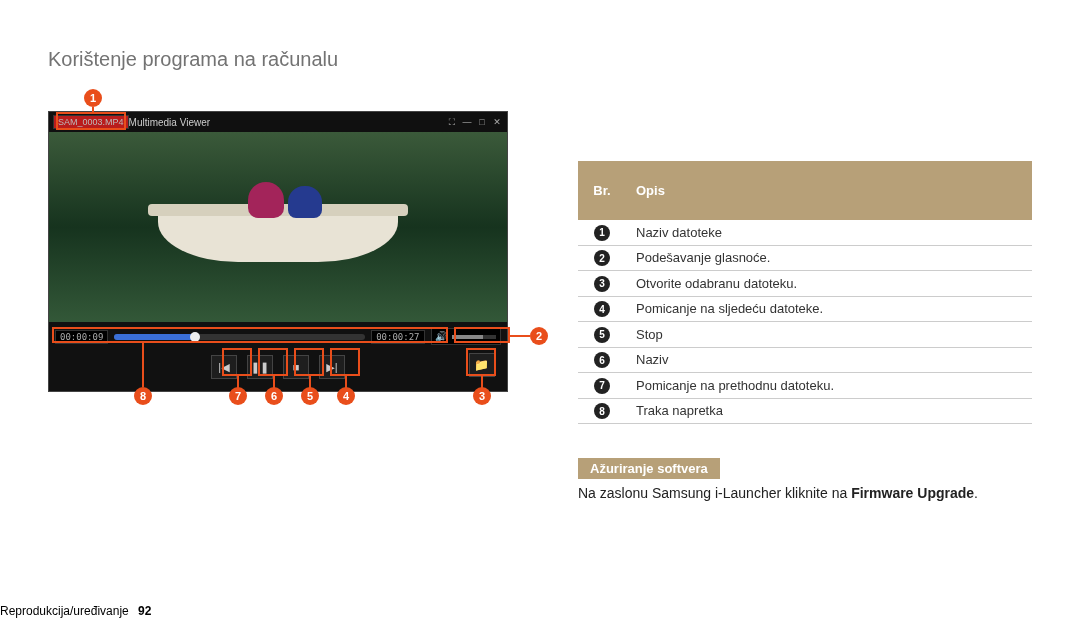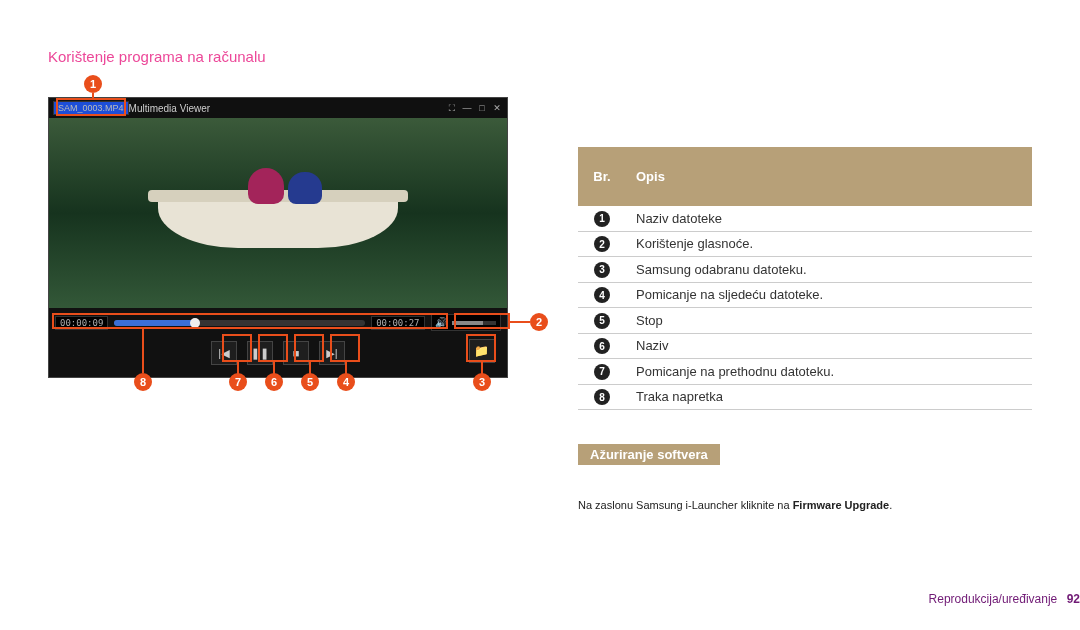--- a/index.html
+++ b/index.html
@@ -9,24 +9,24 @@
     height: 630px;
     background: #fff;
     color: #333;
     position: relative;
     font-size: 13px;
   }
   .page {
     padding: 48px 48px 0 48px;
   }
   .breadcrumb {
-    font-size: 15px;
-    color: #ec4899;
+    font-size: 20px;
+    color: #737373;
     font-weight: 400;
-    margin-bottom: 32px;
+    margin-bottom: 40px;
   }
   .columns {
     display: flex;
     gap: 60px;
   }
   .col-left { flex: 0 0 470px; }
   .col-right { flex: 1; padding-top: 50px; }
 
   .section-title {
     font-size: 14px;
@@ -47,21 +47,21 @@
     height: 20px;
     background: #101010;
     display: flex;
     align-items: center;
     color: #bbb;
     font-size: 10px;
     padding: 0 4px;
     justify-content: space-between;
   }
   .player-file {
-    background: #1d4ed8;
+    background: #b91c1c;
     border: 1px solid #333;
     padding: 1px 4px;
     font-size: 9px;
     color: #bbb;
   }
   .player-title-center { flex:1; text-align:left; color:#ccc; font-size:10px; }
   .player-winctl { display:flex; gap:3px; }
   .player-winctl span {
     width: 12px; height: 12px; display:inline-flex; align-items:center; justify-content:center;
     color:#aaa; font-size:9px;
@@ -152,26 +152,26 @@
   table.desc td.num { text-align:center; }
   .row-badge {
     width:16px; height:16px; border-radius:50%; background:#222; color:#fff;
     font-size:10px; display:inline-flex; align-items:center; justify-content:center; font-weight:700;
   }
 
   .update-heading {
     display:inline-block; background:#b7a078; color:#fff; font-weight:700;
     padding:3px 12px; font-size:13px; margin-top:34px; margin-bottom:6px;
   }
-  .update-text { font-size:11px; color:#222;margin-top:28px; }
+  .update-text { font-size:14px; color:#222; }
   .update-text b { font-weight:700; }
 
   .footer {
-    position:absolute; bottom:24px; left:0; width:100%; text-align:right;
-    font-size:12px; color:#701a75;
+    position:absolute; bottom:12px; left:0; width:100%; text-align:left;
+    font-size:12px; color:#000000;
   }
   .footer .pg { font-weight:700; margin-left:6px; }
 
   
 </style>
 </head>
 <body>
 
 <div class="page">
   <div class="breadcrumb">Korištenje programa na računalu</div>
@@ -257,25 +257,25 @@
             <th>Opis</th>
           </tr>
         </thead>
         <tbody>
           <tr>
               <td class="num"><span class="row-badge">1</span></td>
               <td>Naziv datoteke</td>
             </tr>
           <tr>
               <td class="num"><span class="row-badge">2</span></td>
-              <td>Korištenje glasnoće.</td>
+              <td>Podešavanje glasnoće.</td>
             </tr>
           <tr>
               <td class="num"><span class="row-badge">3</span></td>
-              <td>Samsung odabranu datoteku.</td>
+              <td>Otvorite odabranu datoteku.</td>
             </tr>
           <tr>
               <td class="num"><span class="row-badge">4</span></td>
               <td>Pomicanje na sljedeću datoteke.</td>
             </tr>
           <tr>
               <td class="num"><span class="row-badge">5</span></td>
               <td>Stop</td>
             </tr>
           <tr>

